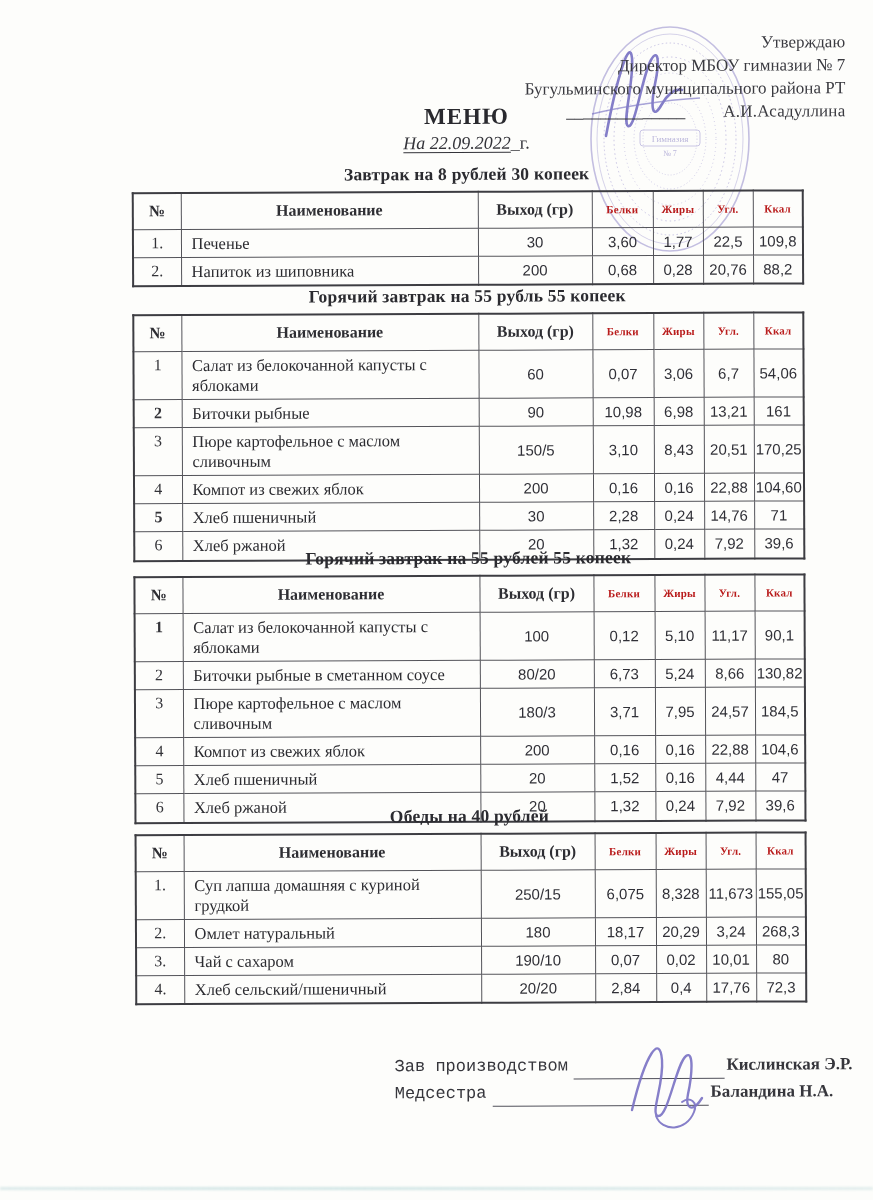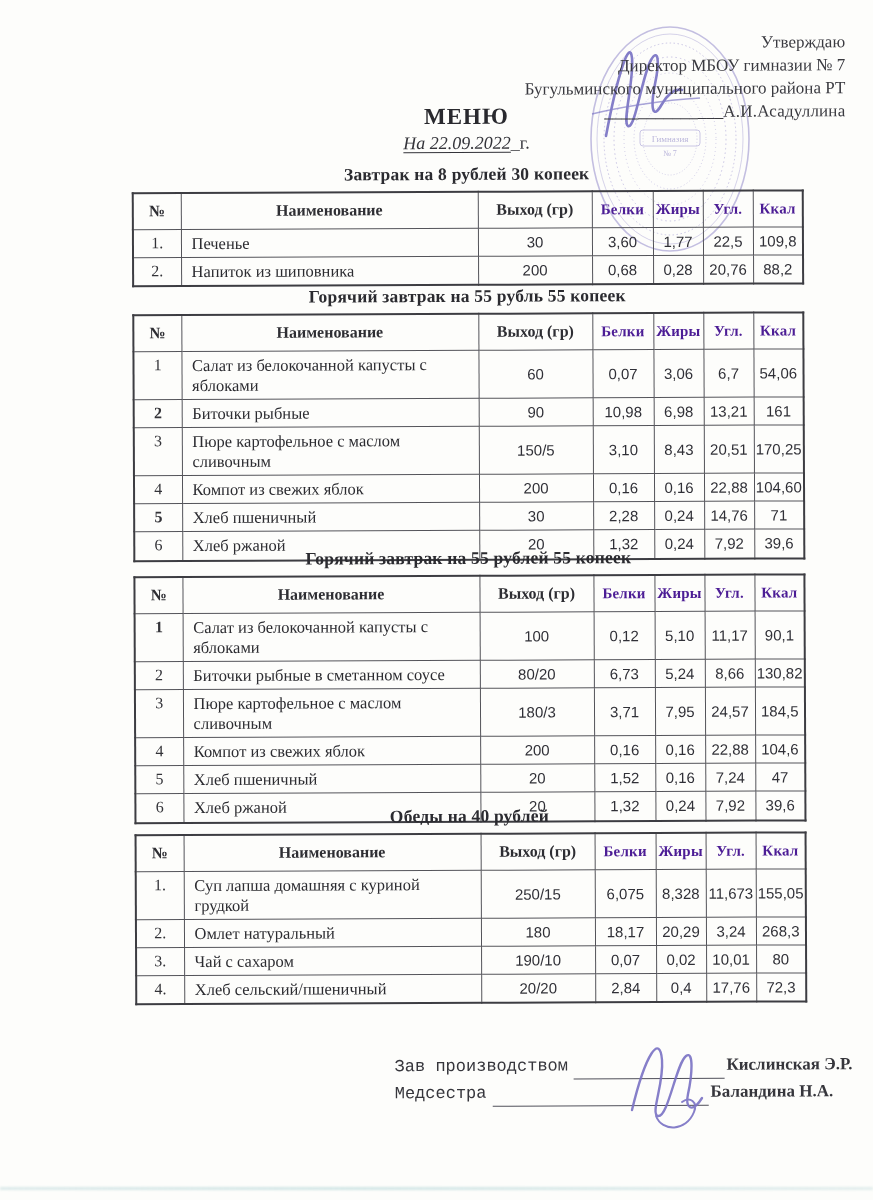--- a/index.html
+++ b/index.html
@@ -8,21 +8,21 @@
     background:#fdfdfb; overflow:hidden;
     font-family:"Liberation Serif", serif; color:#2d2d31;
   }
   .tilt { position:absolute; inset:0; transform:rotate(-0.25deg); transform-origin:50% 40%; }
 
   
   .approval {
     position:absolute; top:32px; right:26px; width:560px;
     text-align:right; font-size:17px; line-height:23px; color:#3a3a40;
   }
-  .approval .nm { letter-spacing:.2px; }
+  .approval .nm { letter-spacing:.2px;margin-left:38px; }
 
   
   .stamp { position:absolute; left:578px; top:16px; width:184px; height:246px; opacity:.52; pointer-events:none; }
 
   
   .sig-top { position:absolute; left:566px; top:28px; width:160px; height:130px; opacity:.85; }
   .sig-bottom { position:absolute; left:598px; top:1032px; width:180px; height:110px; opacity:.9; }
 
   
   .title-block { position:absolute; top:104px; left:133px; width:670px; text-align:center; }
@@ -32,21 +32,21 @@
 
   
   .menu-section { position:absolute; left:133px; width:670px; }
   .sec1 { top:164px; } .sec2 { top:286px; } .sec3 { top:548px; } .sec4 { top:806px; }
   .sec-title { font-size:17.5px; font-weight:700; text-align:center; margin:0 0 6px 0; color:#2b2b30; letter-spacing:.2px; }
 
   table.menu { border-collapse:collapse; table-layout:fixed; width:670px; border:2px solid #3d3d42; background:transparent; }
   table.menu th, table.menu td { border:1.2px solid #54545a; }
   thead tr { height:36px; }
   th.h-main { font-family:"Liberation Serif", serif; font-size:16px; font-weight:700; color:#2e2e33; }
-  th.h-small { font-family:"Liberation Serif", serif; font-size:15px; font-weight:700; color:#4c1d95; letter-spacing:.2px; }
+  th.h-small { font-family:"Liberation Serif", serif; font-size:11px; font-weight:700; color:#b91c1c; letter-spacing:.2px; }
   td.col-num { text-align:center; vertical-align:top; font-size:16px; padding-top:4px; color:#333338; }
   td.col-num.bold { font-weight:700; }
   td.col-name { font-size:16.5px; line-height:1.22; padding:4px 6px 3px 10px; vertical-align:top; color:#2c2c31; }
   td.col-out, td.col-val { text-align:center; vertical-align:middle; font-family:"Liberation Sans", sans-serif; font-size:15px; color:#303037; }
   tbody tr { height:27px; }
 
   
   .footer { position:absolute; left:392px; top:1056px; width:458px; font-size:17px; color:#36363c; }
   .f-row { display:flex; align-items:baseline; height:27px; }
   .f-label { white-space:nowrap;font-family:Liberation Mono, monospace; }
@@ -288,21 +288,21 @@
               <td class="col-val">0,16</td>
               <td class="col-val">22,88</td>
               <td class="col-val">104,6</td>
             </tr>
             <tr>
               <td class="col-num">5</td>
               <td class="col-name">Хлеб пшеничный</td>
               <td class="col-out">20</td>
               <td class="col-val">1,52</td>
               <td class="col-val">0,16</td>
-              <td class="col-val">7,24</td>
+              <td class="col-val">4,44</td>
               <td class="col-val">47</td>
             </tr>
             <tr>
               <td class="col-num">6</td>
               <td class="col-name">Хлеб ржаной</td>
               <td class="col-out">20</td>
               <td class="col-val">1,32</td>
               <td class="col-val">0,24</td>
               <td class="col-val">7,92</td>
               <td class="col-val">39,6</td>

